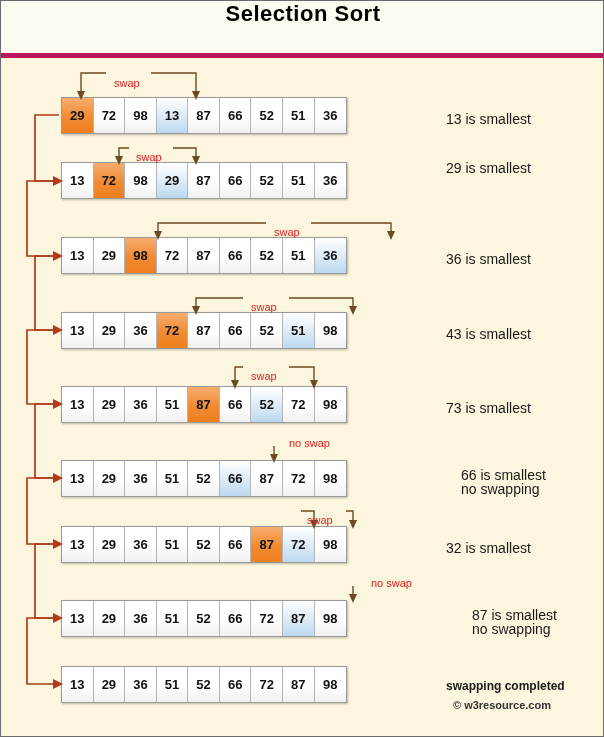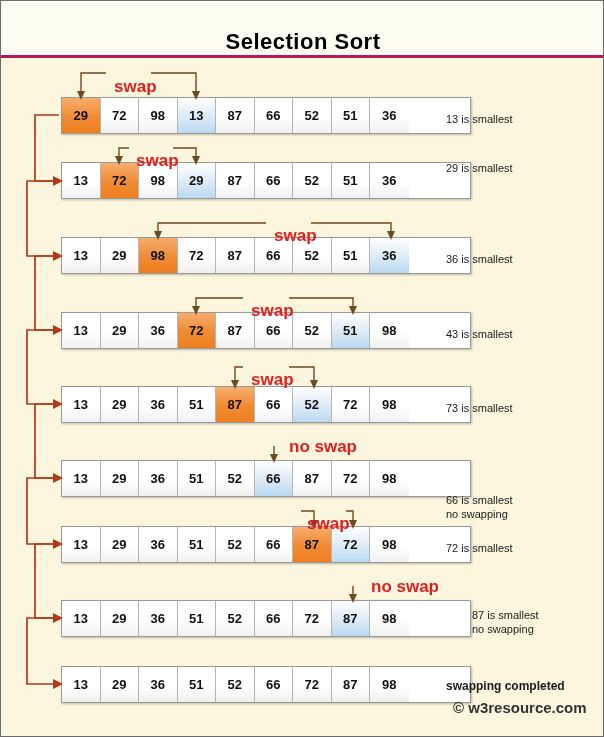--- a/index.html
+++ b/index.html
@@ -18,44 +18,44 @@
     border: 1px solid #6b6b6b;
     background: #fbf6dd;
     overflow: hidden;
   }
   #title-bar {
     position: absolute;
     left: 0; top: 0;
     width: 604px;
     height: 57px;
     background: #fdfcf0;
-    border-bottom: 3px solid #be185d;
+    border-bottom: 5px solid #be185d;
     box-sizing: border-box;
     display: flex;
-    align-items: flex-end;
+    align-items: flex-start;
     justify-content: center;
   }
   #title-text {
     font-size: 22px;
     font-weight: bold;
     color: #000;
     letter-spacing: 0.5px;
   }
   .row {
     position: absolute;
     left: 60px;
     height: 37px;
   }
   .cells {
     position: relative;
     display: flex;
     border: 1px solid #9a9a9a;
     box-sizing: border-box;
     height: 37px;
-    width: 410px;
+    width: 286px;
     background: #fff;
     box-shadow: 1px 1px 2px rgba(0,0,0,0.25);
   }
   .cell {
     width: 38.5px;
     height: 35px;
     box-sizing: border-box;
     border-right: 1px solid #b5b5b5;
     display: flex;
     align-items: center;
@@ -68,45 +68,45 @@
   .cell:last-child { border-right: none; }
   .cell.orange {
     background: linear-gradient(to bottom, #f7ad6e 0%, #f08b33 55%, #ef7f1f 100%);
   }
   .cell.blue {
     background: linear-gradient(to bottom, #ffffff 0%, #dbeaf7 55%, #bcd9f1 100%);
   }
   .note {
     position: absolute;
     left: 445px;
-    font-size: 11px;
+    font-size: 14px;
     color: #1a1a1a;
     line-height: 14px;
     white-space: pre-line;
   }
   .note.bold { font-weight: bold; font-size: 12px; }
   .swap-label {
     position: absolute;
-    font-size: 17px;
-    font-weight: bold;
+    font-size: 11px;
+    font-weight: normal;
     color: #e02020;
     white-space: nowrap;
   }
   .brace-wrap {
     position: absolute;
     left: 0; top: 0;
     width: 604px;
     height: 737px;
     pointer-events: none;
   }
   #credit {
     position: absolute;
     left: 452px;
     top: 698px;
-    font-size: 15px;
+    font-size: 11px;
     color: #333;
     font-weight: bold;
   }
   svg { overflow: visible; }
 </style>
 </head>
 <body>
 
 <div id="page">
 
@@ -308,22 +308,22 @@
       <div class="swap-label" style="left: 288px; top: 436px;">no swap</div>
       <div class="swap-label" style="left: 306px; top: 513px;">swap</div>
       <div class="swap-label" style="left: 370px; top: 576px;">no swap</div>
     </div>
   <div id="notes-container">
       <div class="note" style="top: 111px;">13 is smallest</div>
       <div class="note" style="top: 160px;">29 is smallest</div>
       <div class="note" style="top: 251px;">36 is smallest</div>
       <div class="note" style="top: 326px;">43 is smallest</div>
       <div class="note" style="top: 400px;">73 is smallest</div>
-      <div class="note" style="top: 492px;">66 is smallest
+      <div class="note" style="top: 467px; margin-left: 15px;">66 is smallest
 no swapping</div>
-      <div class="note" style="top: 540px;">72 is smallest</div>
+      <div class="note" style="top: 540px;">32 is smallest</div>
       <div class="note" style="top: 607px; margin-left: 26px;">87 is smallest
 no swapping</div>
       <div class="note bold" style="top: 678px;">swapping completed</div>
     </div>
 
   <div id="credit">© w3resource.com</div>
 </div>
 
 </body></html>

